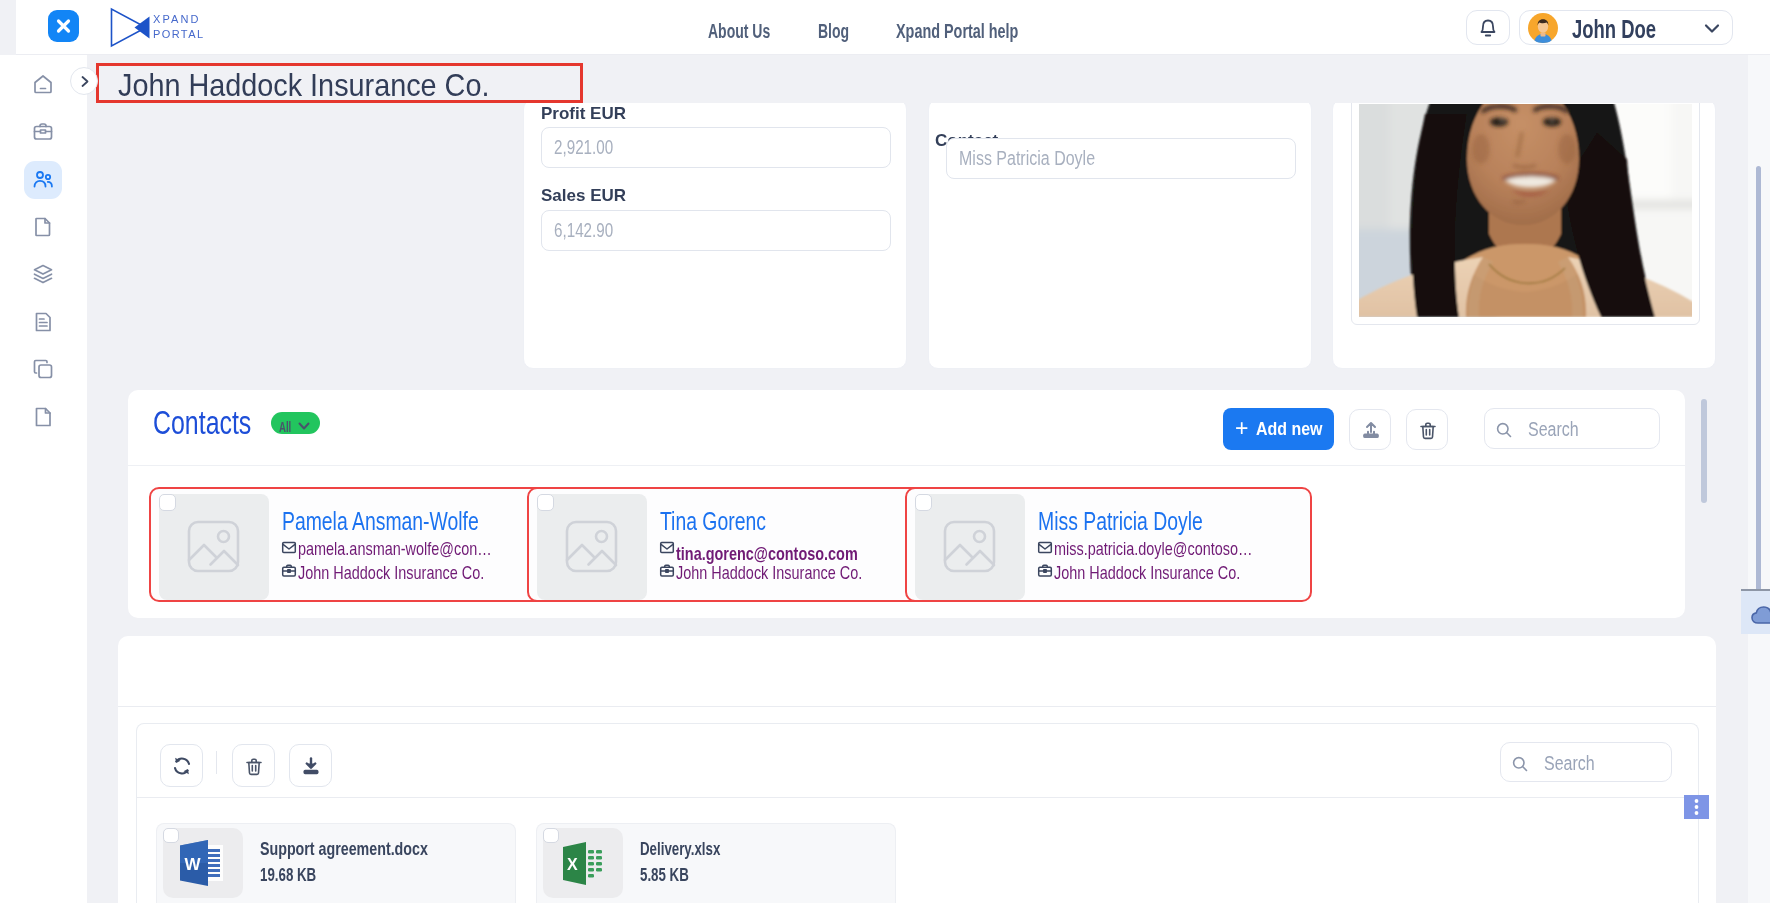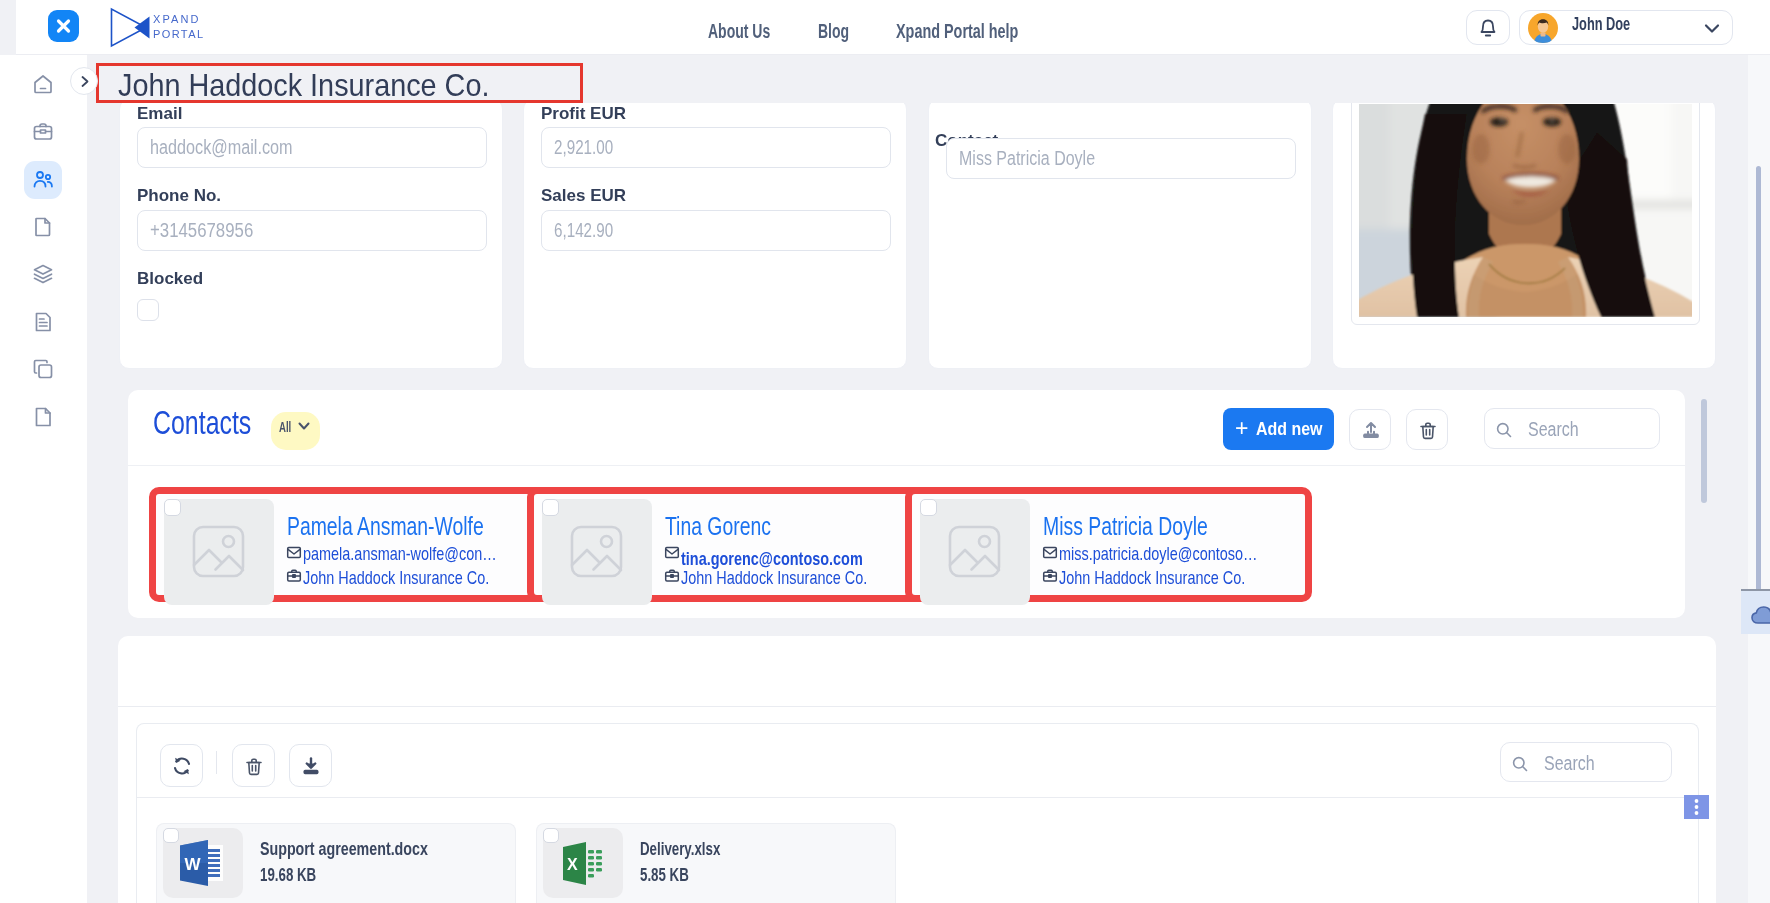--- a/index.html
+++ b/index.html
@@ -25,31 +25,31 @@
   #gutter { left:1748px; top:55px; width:22px; height:848px; background:#f7f8fa; }
   #thumb { left:1756px; top:166px; width:5px; height:468px; border-radius:3px; background:#aeb9d4; }
   
   .card { position:absolute; background:#fff; border-radius:10px; border:1px solid #eef0f5; }
   .flabel { position:absolute; font-size:17px; font-weight:700; color:#333f59; }
   .finput { position:absolute; width:350px; height:41px; border:1px solid #e1e5ed; border-radius:8px; background:#fff;
             font-size:20px; color:#a8b0bf; line-height:39px; padding-left:12px; }
   
   #contacts { left:128px; top:390px; width:1557px; height:228px; background:#fff; border-radius:10px; }
   #ctitle { left:153px; top:404px; font-size:33px; color:#1d4ed8; z-index:2; }
-  #allpill { left:271px; top:412px; width:49px; height:38px; border-radius:15px; background:#fef9c3; z-index:2; }
+  #allpill { left:271px; top:412px; width:49px; height:22px; border-radius:15px; background:#22c55e; z-index:2; }
   #cdivider { left:128px; top:465px; width:1557px; height:1px; background:#eef0f4; }
   #addnew { left:1223px; top:408px; width:111px; height:42px; border-radius:8px; background:#1b79f1; color:#fff; z-index:2; }
   .tbtn { position:absolute; width:42px; height:41px; border-radius:10px; border:1px solid #e4e7ef; background:#fff; z-index:2; }
   .searchbox { position:absolute; border-radius:10px; border:1px solid #e4e7ef; background:#fff; z-index:2; }
   .searchbox .ph { position:absolute; left:43px; top:9px; font-size:20px; color:#9aa4b8; }
-  .ccard { position:absolute; top:487px; width:407px; height:115px; background:#fdfdfe; border:7px solid #ef4444; border-radius:10px; }
+  .ccard { position:absolute; top:487px; width:407px; height:115px; background:#fdfdfe; border:2px solid #ef4444; border-radius:10px; }
   .ctile { position:absolute; left:8px; top:5px; width:110px; height:106px; border-radius:8px; background:#ebedee; }
   .ccheck { position:absolute; left:8px; top:5px; width:17px; height:17px; border-radius:5px; background:#fff; border:1px solid #d5d9e2; z-index:2; }
   .cname { position:absolute; left:131px; top:18px; font-size:25px; color:#1b72f0; }
-  .cmeta { position:absolute; left:147px; font-size:19px; color:#1d4ed8; }
+  .cmeta { position:absolute; left:147px; font-size:19px; color:#701a75; }
   .cicon { position:absolute; left:130px; }
   
   #attach { left:118px; top:636px; width:1598px; height:267px; background:#fff; border-radius:10px 10px 0 0; }
   #atitle { left:137px; top:656px; font-size:33px; color:#323d58; }
   #adivider { left:118px; top:706px; width:1598px; height:1px; background:#eaecf1; }
   #acard { left:136px; top:723px; width:1563px; height:180px; border:1px solid #e9ecf1; border-radius:8px 8px 0 0; border-bottom:none; background:#fff; }
   .abtn { position:absolute; top:744px; width:43px; height:43px; border-radius:10px; border:1px solid #e2e6ee; background:#fff; }
   #asep { left:216px; top:751px; width:1px; height:23px; background:#e4e7ee; }
   #adivider2 { left:137px; top:797px; width:1561px; height:1px; background:#eaecf1; }
   .fcard { position:absolute; top:823px; width:360px; height:80px; background:#f7f8fa; border:1px solid #edeff3; border-radius:8px 8px 0 0; border-bottom:none; }
@@ -60,28 +60,20 @@
   #kebab { left:1684px; top:795px; width:25px; height:24px; background:#7e95e6; z-index:6; }
   #cloudbox { left:1741px; top:589px; width:29px; height:45px; background:#dde7f7; border-top:2px solid #8d96a6; z-index:6; }
 </style>
 </head>
 <body>
 <div id="stage">
 
   <div class="abs" id="gutter"></div>
   <div class="abs" id="thumb"></div>
 
-  <div class="card" style="left:119px; top:99px; width:384px; height:270px;">
-    <div class="flabel" style="left:17px; top:4px;">Email</div>
-    <div class="finput" style="left:17px; top:27px;"><span class="sx" style="transform:scaleX(.81);">haddock@mail.com</span></div>
-    <div class="flabel" style="left:17px; top:86px;">Phone No.</div>
-    <div class="finput" style="left:17px; top:110px;"><span class="sx" style="transform:scaleX(.84);">+3145678956</span></div>
-    <div class="flabel" style="left:17px; top:169px;">Blocked</div>
-    <div style="position:absolute; left:17px; top:199px; width:22px; height:22px; border:1px solid #dde1ea; border-radius:6px;"></div>
-  </div>
   <div class="card" style="left:523px; top:99px; width:384px; height:270px;">
     <div class="flabel" style="left:17px; top:4px;">Profit EUR</div>
     <div class="finput" style="left:17px; top:27px;"><span class="sx" style="transform:scaleX(.76);">2,921.00</span></div>
     <div class="flabel" style="left:17px; top:86px;">Sales EUR</div>
     <div class="finput" style="left:17px; top:110px;"><span class="sx" style="transform:scaleX(.76);">6,142.90</span></div>
   </div>
   <div class="card" style="left:928px; top:99px; width:384px; height:270px;">
     <div class="flabel" style="left:6px; top:14px;margin-top:17px;">Contact</div>
     <div class="finput" style="left:17px; top:38px;"><span class="sx" style="transform:scaleX(.80);">Miss Patricia Doyle</span></div>
   </div>
@@ -459,16 +451,16 @@
         <circle cx="15" cy="15" r="15" fill="#f7a62c"></circle>
         <path d="M6.5 27.5 C8 22.5 11.5 21 15 21 C18.5 21 22 22.5 23.5 27.5 C21.2 29.3 18.3 30 15 30 C11.7 30 8.8 29.3 6.5 27.5 Z" fill="#3e8edb"></path>
         <path d="M12.5 19.5 h5 v3.2 c0 1.2 -5 1.2 -5 0 Z" fill="#eeb98b"></path>
         <ellipse cx="15" cy="13.5" rx="5.2" ry="6.2" fill="#f6c795"></ellipse>
         <path d="M9.6 12.5 C9.4 8.5 11.5 6.2 15 6.2 C18.5 6.2 20.6 8.5 20.4 12.5 C20.4 12.5 19.8 10.2 18.6 9.6 C16.5 10.6 12.6 10.4 11.3 9.6 C10.2 10.3 9.6 12.5 9.6 12.5 Z" fill="#3c2a20"></path>
       </svg>
       <svg style="position:absolute; left:183px; top:12px;" width="18" height="12" viewBox="0 0 18 12">
           <path d="M3 2.5 L9 8.5 L15 2.5" fill="none" stroke="#3a4660" stroke-width="2.2" stroke-linecap="round" stroke-linejoin="round"></path>
         </svg>
     </div>
-    <div style="position:absolute; left:1556px; top:14px; font-size:18px; font-weight:700; color:#32405e;"><span class="sx" style="transform:scaleX(.71);">John Doe</span></div>
+    <div style="position:absolute; left:1556px; top:14px; font-size:26px; font-weight:700; color:#32405e;"><span class="sx" style="transform:scaleX(.71);">John Doe</span></div>
   </div>
 
 </div>
 
 </body></html>

